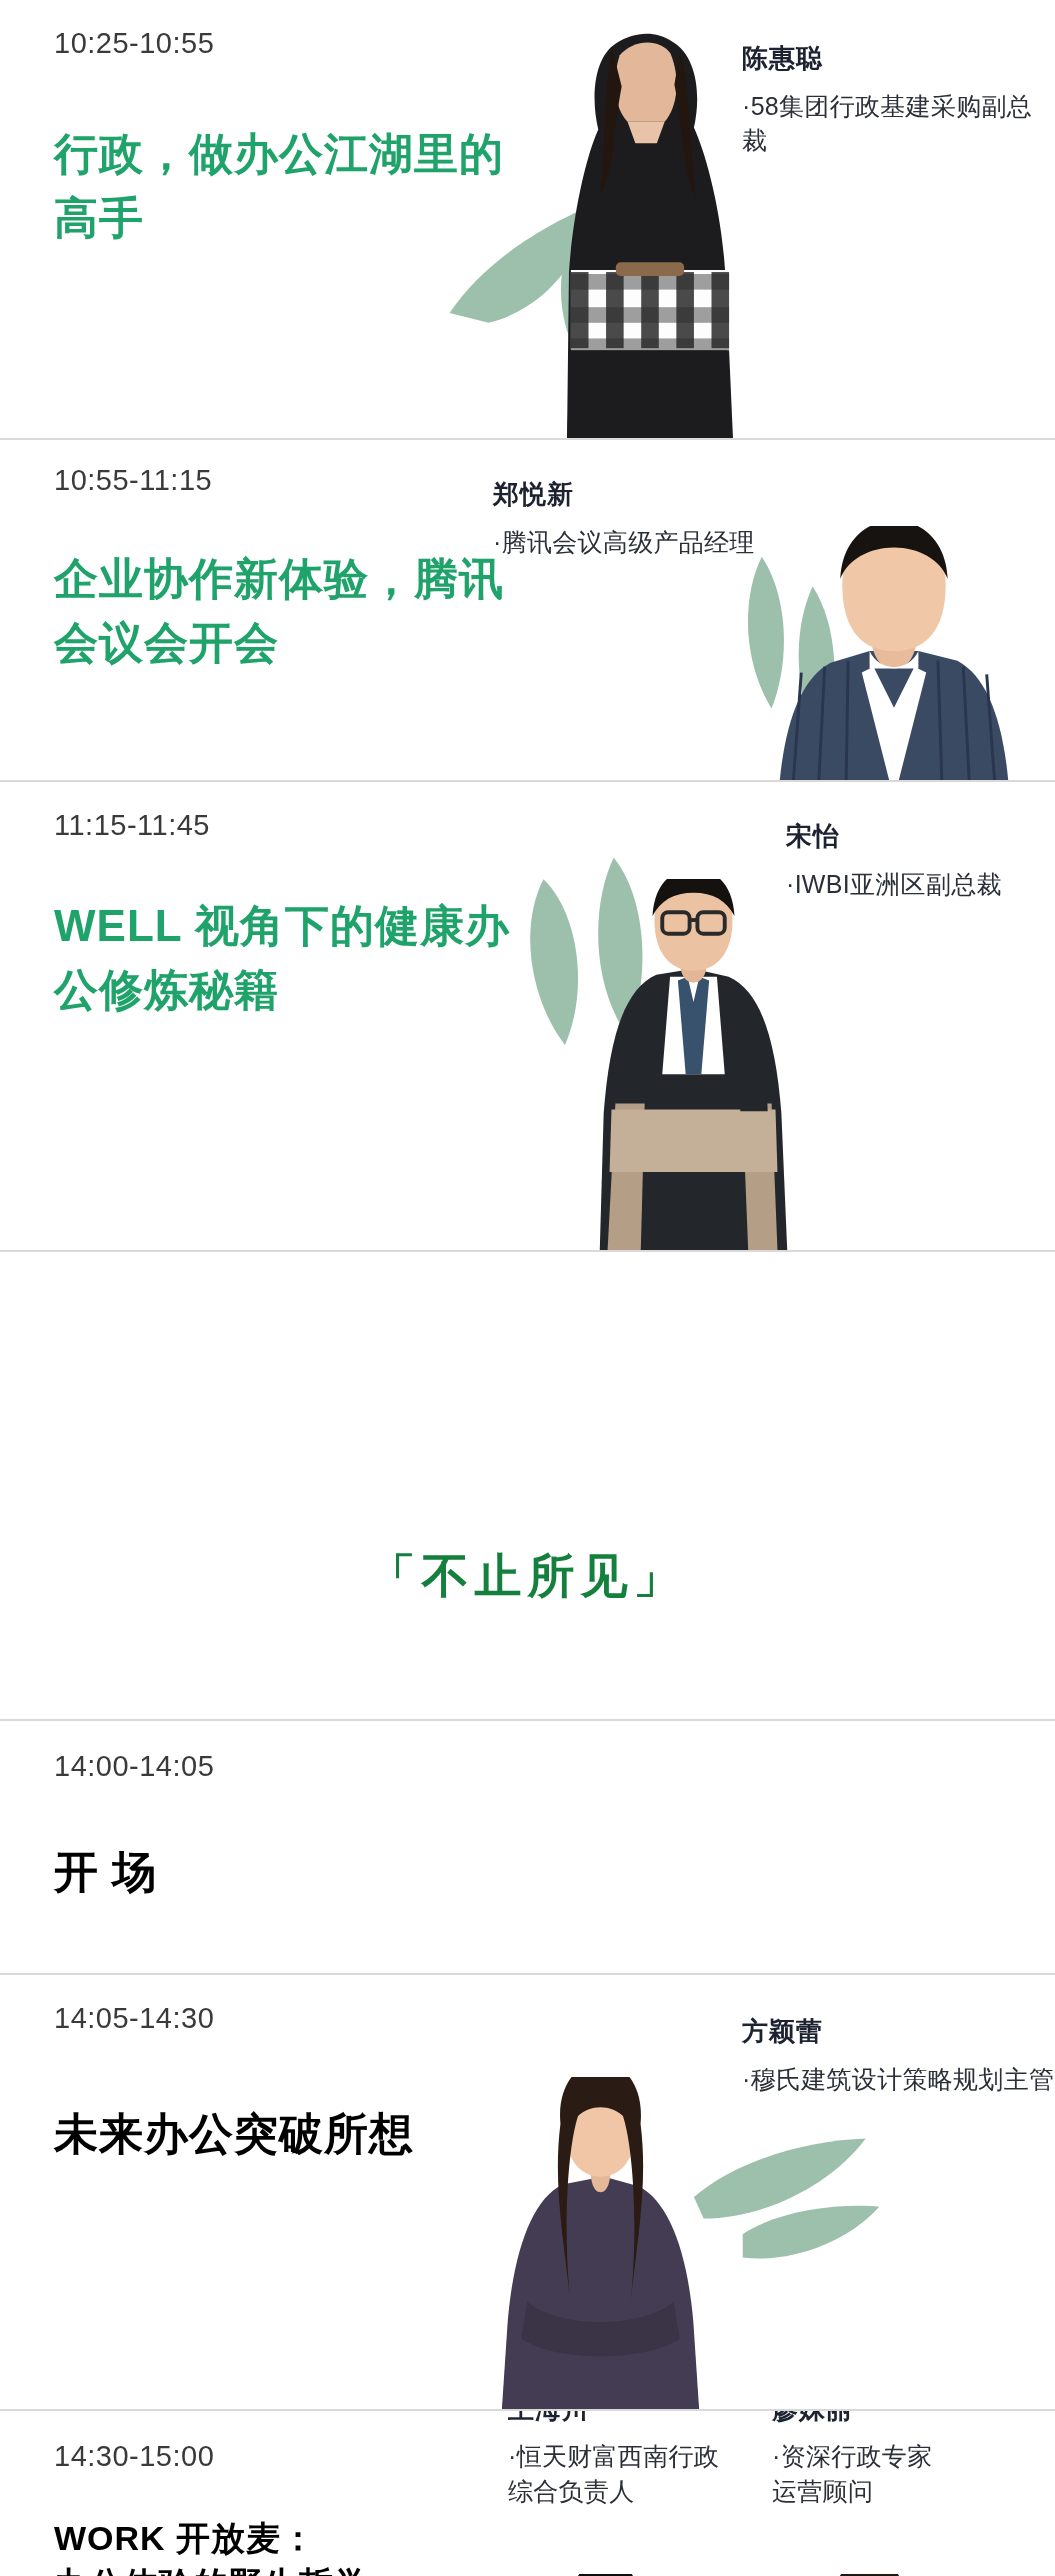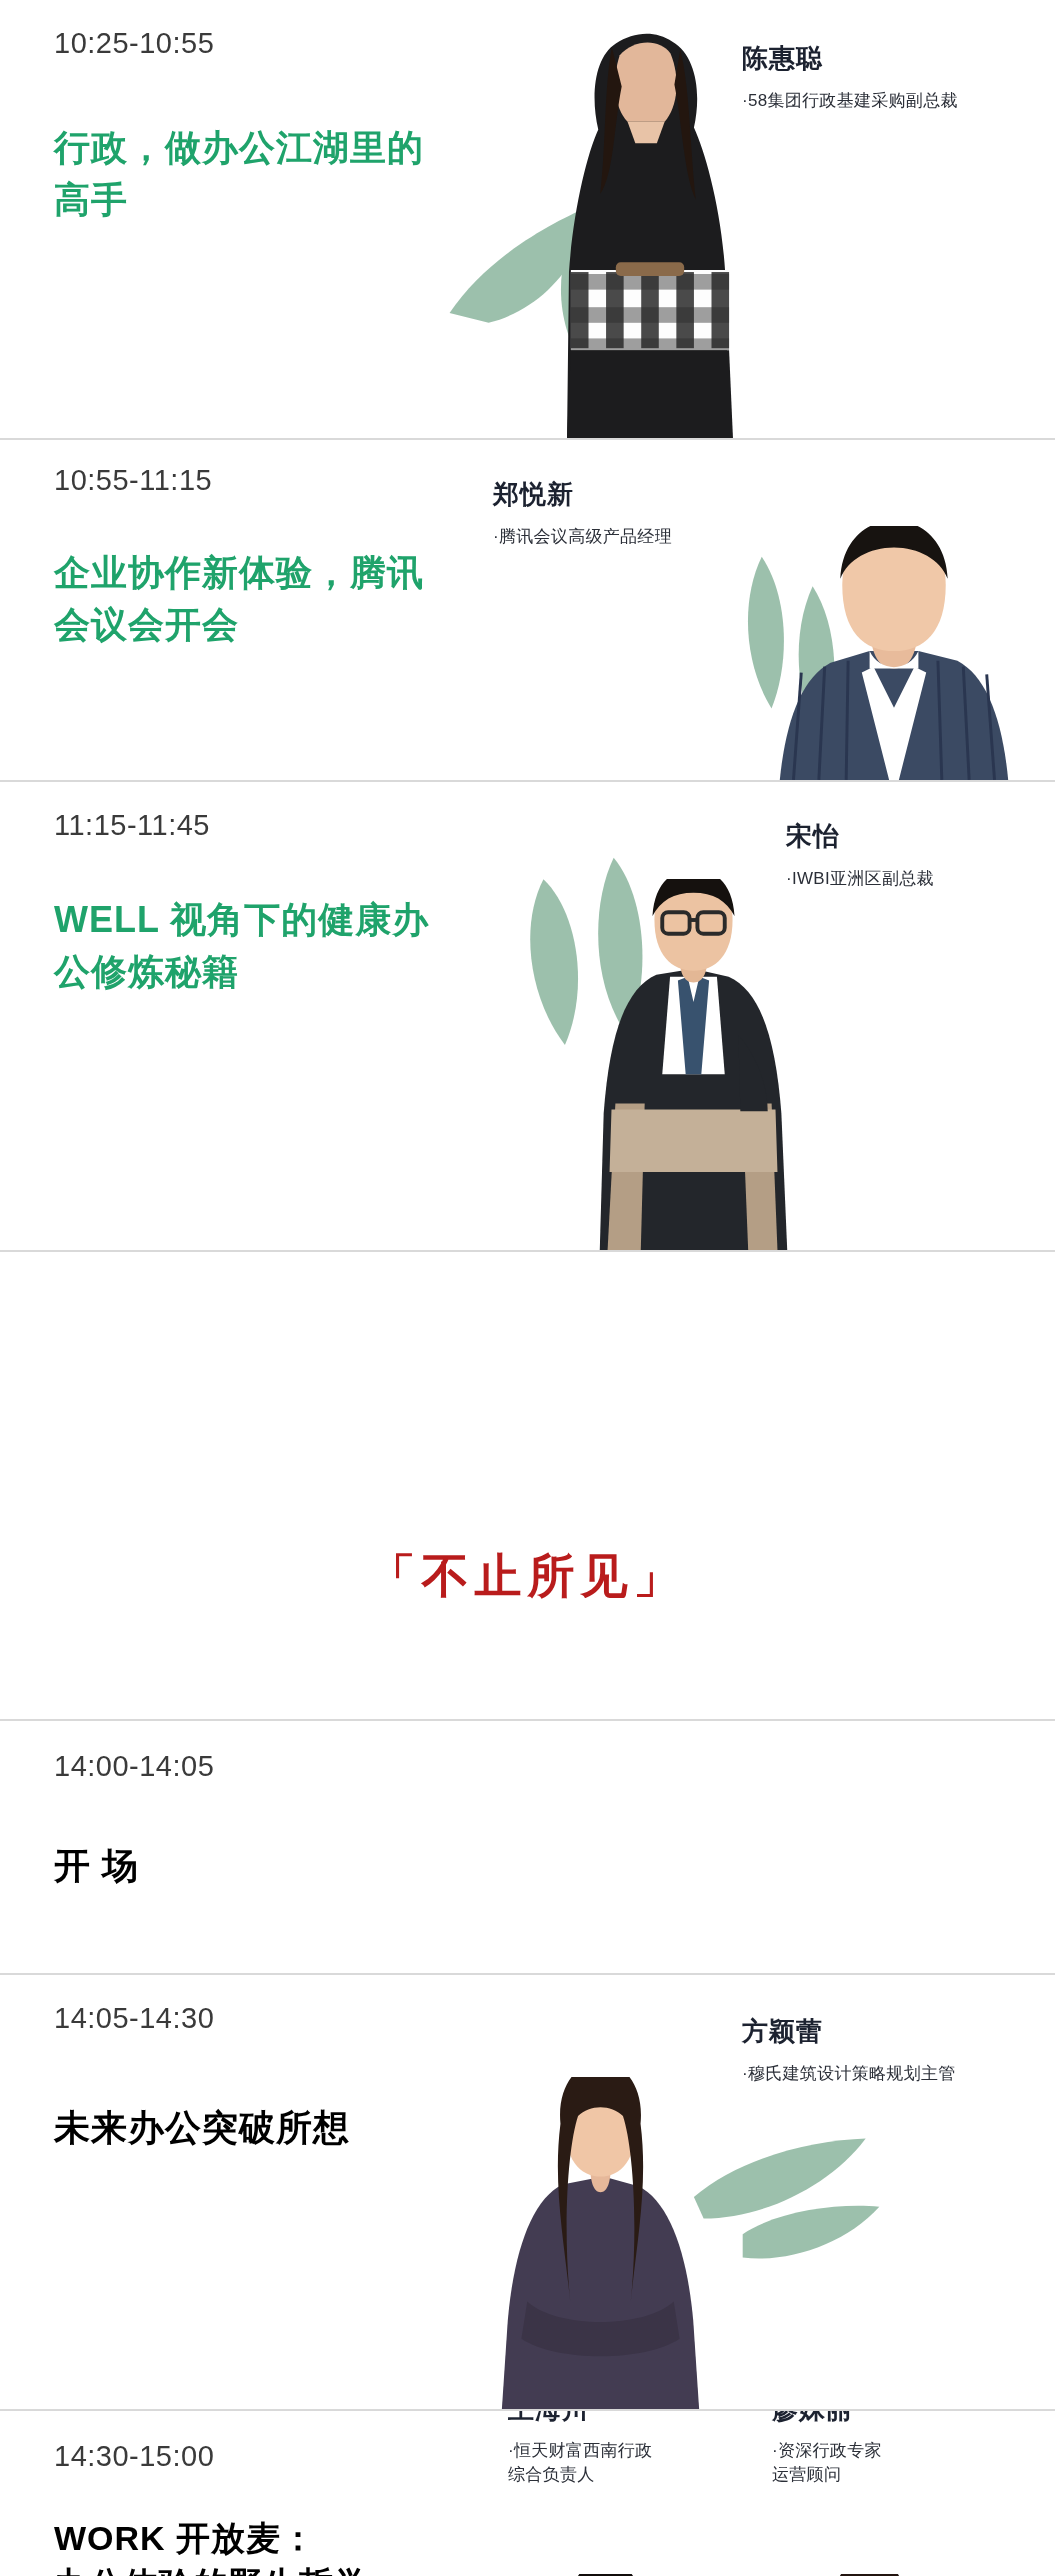--- a/index.html
+++ b/index.html
@@ -32,21 +32,21 @@
     font-size:29px;
     font-weight:400;
     color:#3a3a3a;
     letter-spacing:0.5px;
     white-space:nowrap;
     z-index:6;
   }
   .title{
     position:absolute;
     left:54px;
-    font-size:36px;
+    font-size:44px;
     font-weight:bold;
     line-height:1.45;
     letter-spacing:1px;
     white-space:pre-line;
     z-index:6;
   }
   .title.green{color:#1fa36b;}
   .title.teal{color:#000000;}
 
   
@@ -56,21 +56,21 @@
   }
   .sp-name{
     font-size:26px;
     font-weight:bold;
     color:#1c2230;
     letter-spacing:1px;
     margin-bottom:12.7px;
     white-space:nowrap;
   }
   .sp-role{
-    font-size:17px;
+    font-size:25px;
     font-weight:400;
     color:#2b2f38;
     line-height:1.38;
     letter-spacing:0.3px;
     white-space:pre-line;
   }
 
   
   .leaves{position:absolute;z-index:2;pointer-events:none;}
 
@@ -87,21 +87,21 @@
   .section-head{
     position:relative;
     text-align:center;
     border-bottom:2px solid #d9d9d9;
     box-sizing:border-box;
   }
   .section-head .sh-text{
     display:inline-block;
     font-size:47px;
     font-weight:bold;
-    color:#b91c1c;
+    color:#15803d;
     letter-spacing:5.9px;
   }
 </style>
 </head>
 <body>
 
 <div class="page">
 
   <div class="session" style="height:440px;">
     <div class="time" style="top:27px;">10:25-10:55</div>

